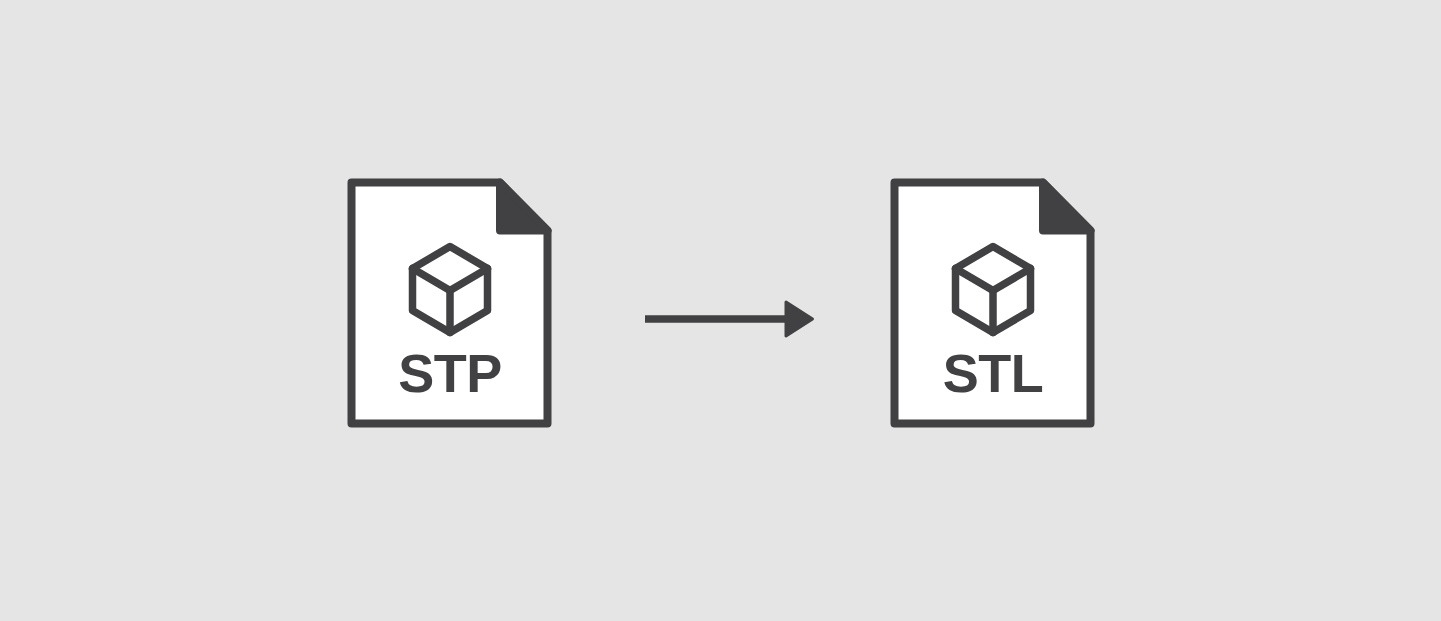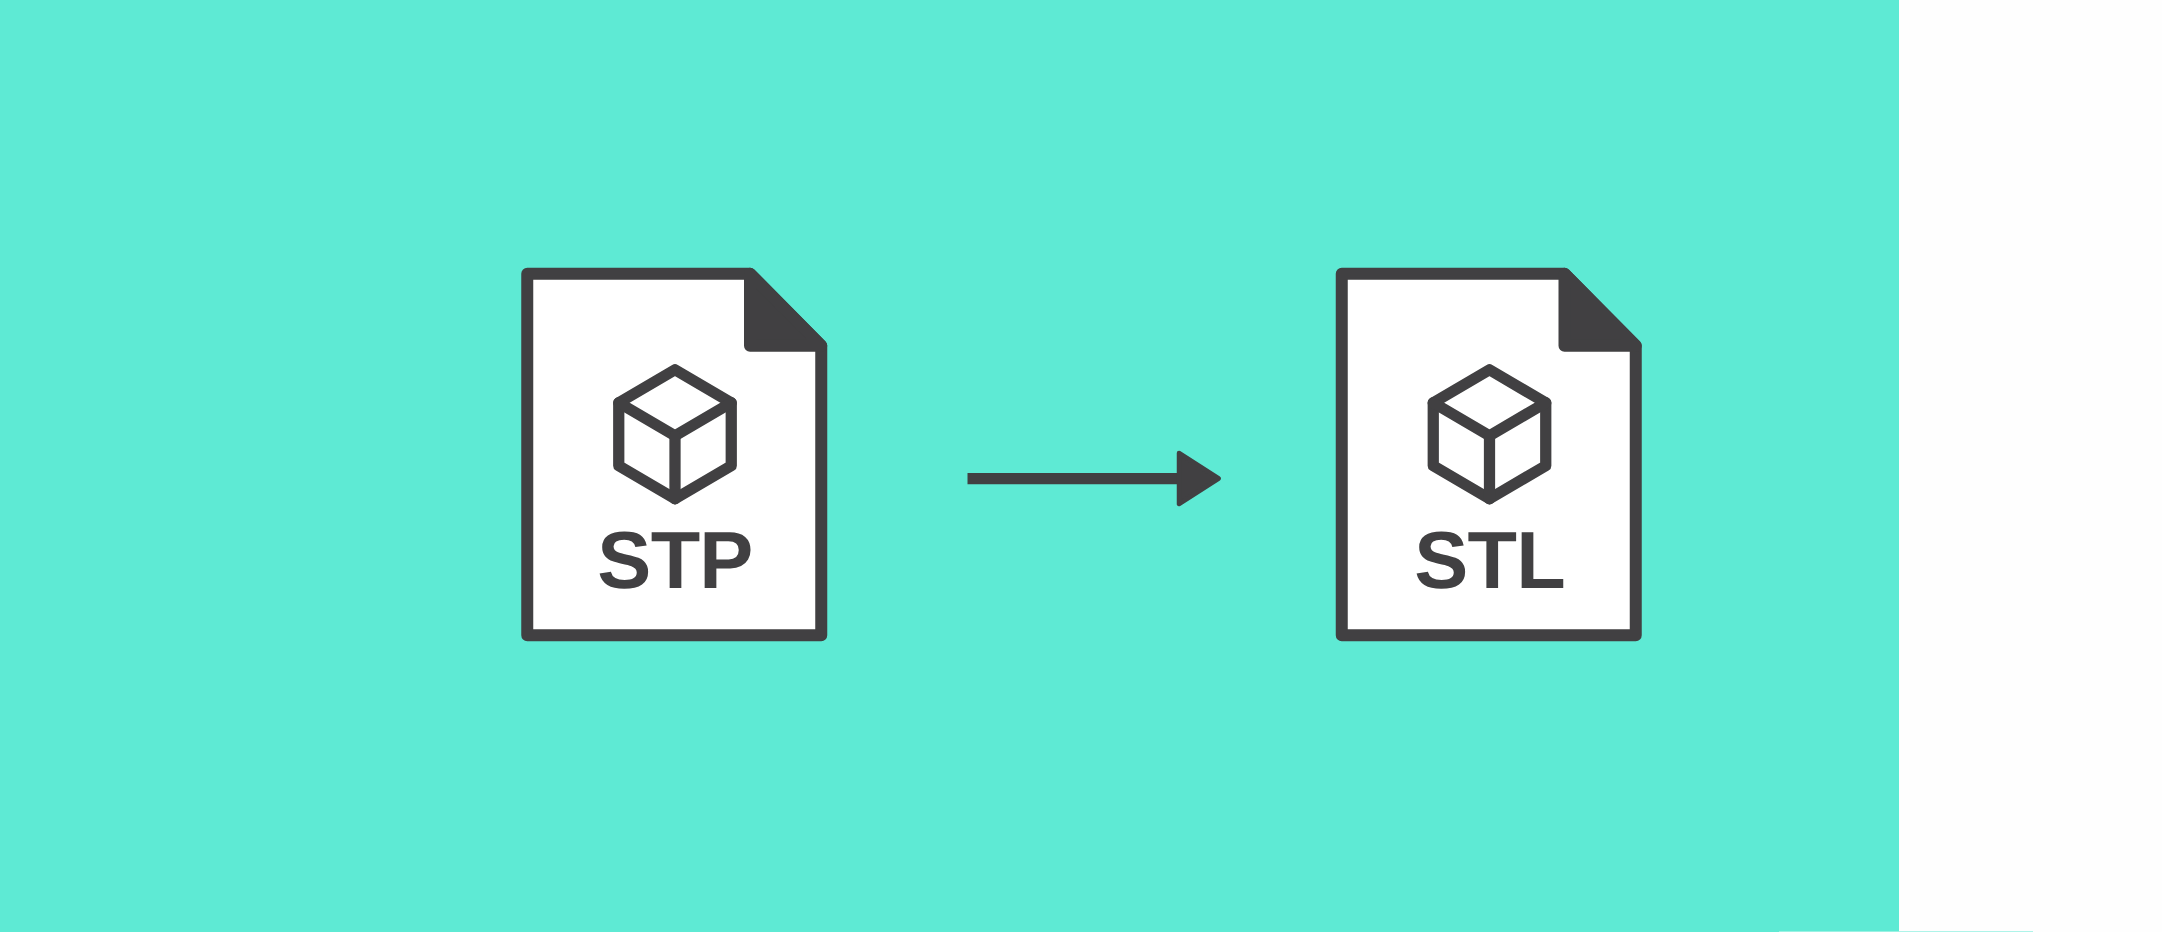--- a/index.html
+++ b/index.html
@@ -9,23 +9,23 @@
   }
   body {
     width: 1441px;
     height: 621px;
     background: #fefefe;
     font-family: "Liberation Sans", sans-serif;
     overflow: hidden;
   }
   #stage {
     position: relative;
-    width: 1266px;
+    width: 1441px;
     height: 621px;
-    background: #5eead4;
+    background: #e5e5e5;
   }
   .conv-svg {
     position: absolute;
     left: 0;
     top: 0;
     width: 1441px;
     height: 621px;
     display: block;
   }
   .file-label {

